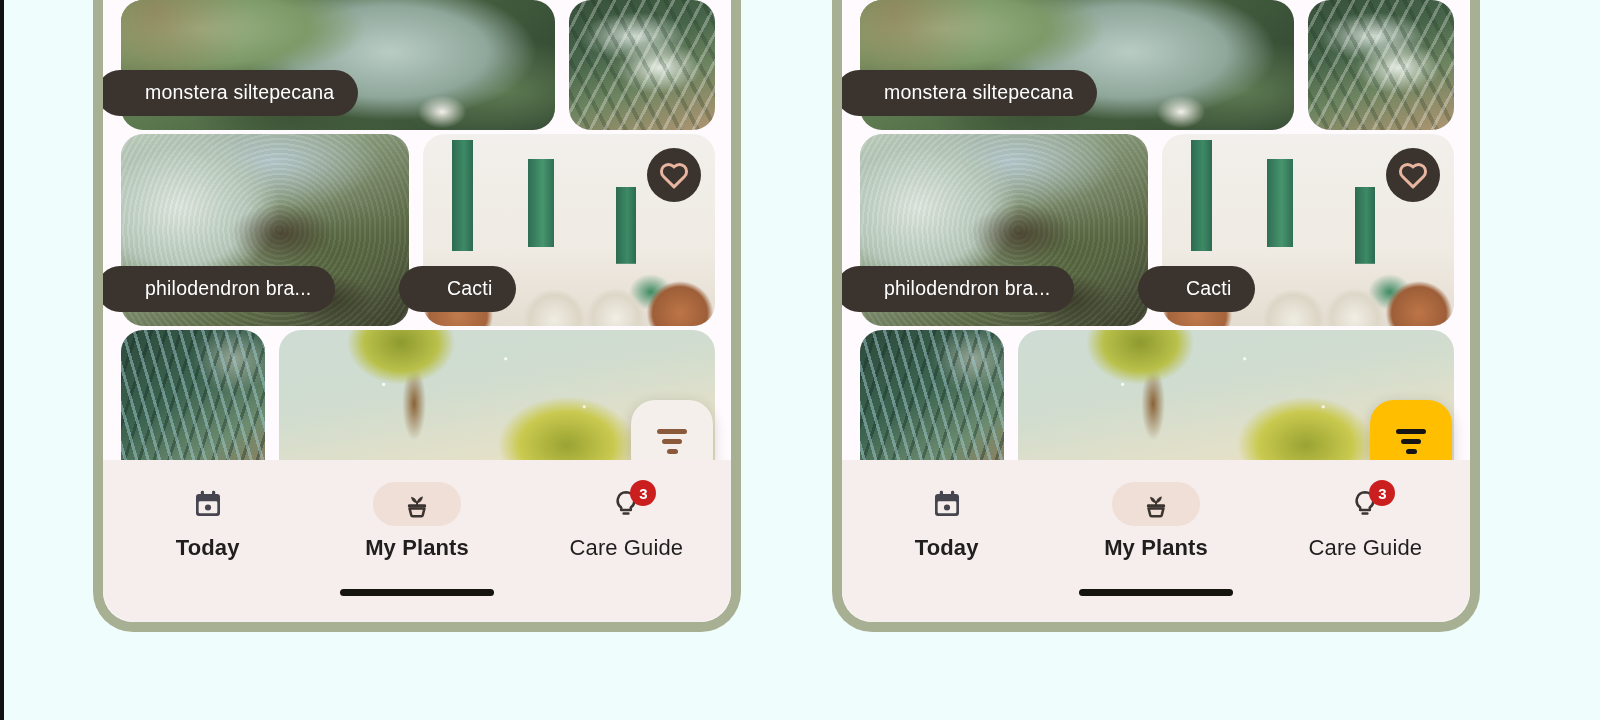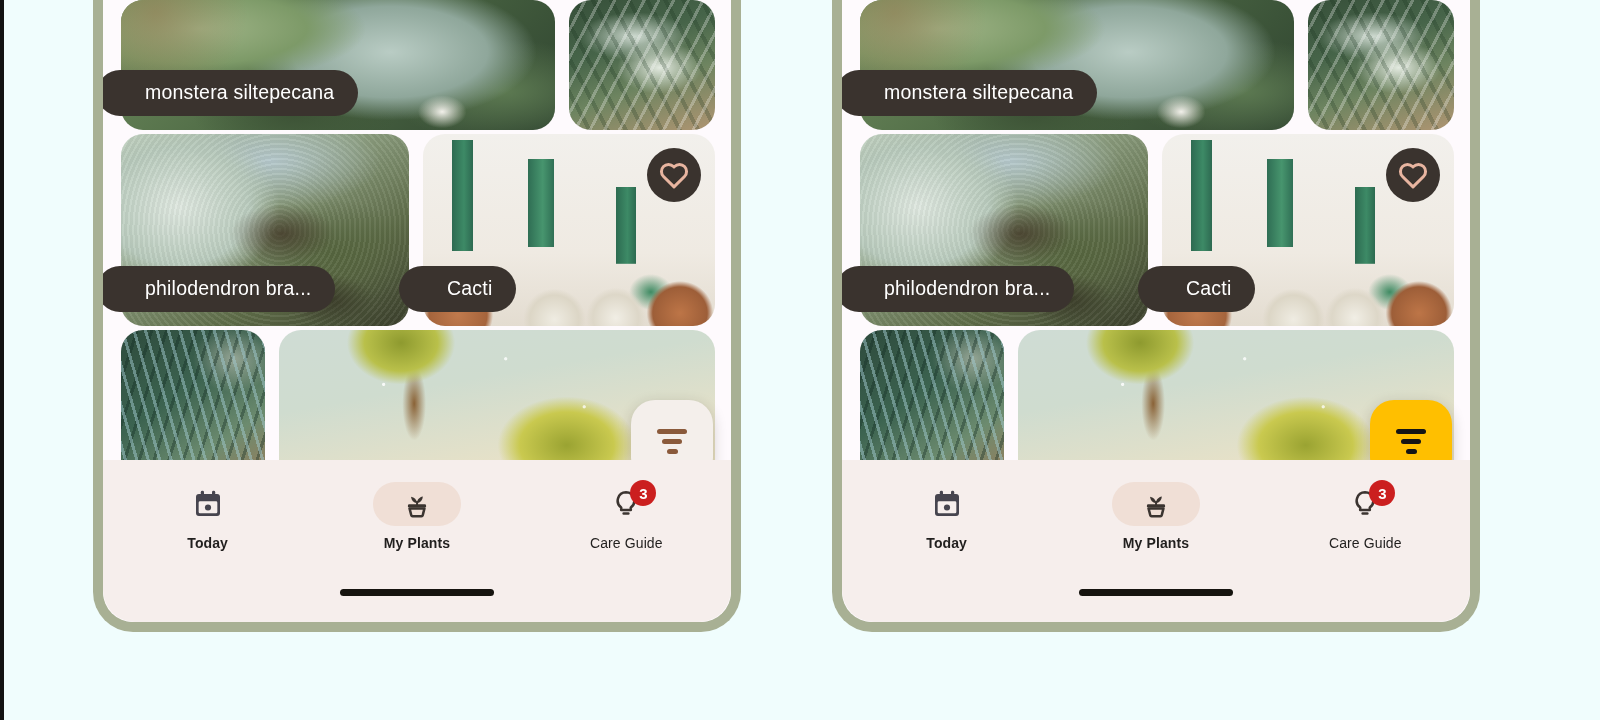--- a/index.html
+++ b/index.html
@@ -238,21 +238,21 @@
     cursor: pointer;
   }
   .navicon-wrap {
     width: 88px; height: 44px;
     border-radius: 22px;
     display: flex; align-items: center; justify-content: center;
     position: relative;
   }
   .navicon-wrap.active { background: #F0DFD6; }
   .navlabel {
-    font-size: 14px;
+    font-size: 22px;
     color: #211F1E;
     letter-spacing: .1px;
   }
   .navlabel.bold { font-weight: bold; }
   .badge {
     position: absolute;
     top: -2px; left: 50%;
     margin-left: 4px;
     min-width: 26px; height: 26px;
     border-radius: 13px;

